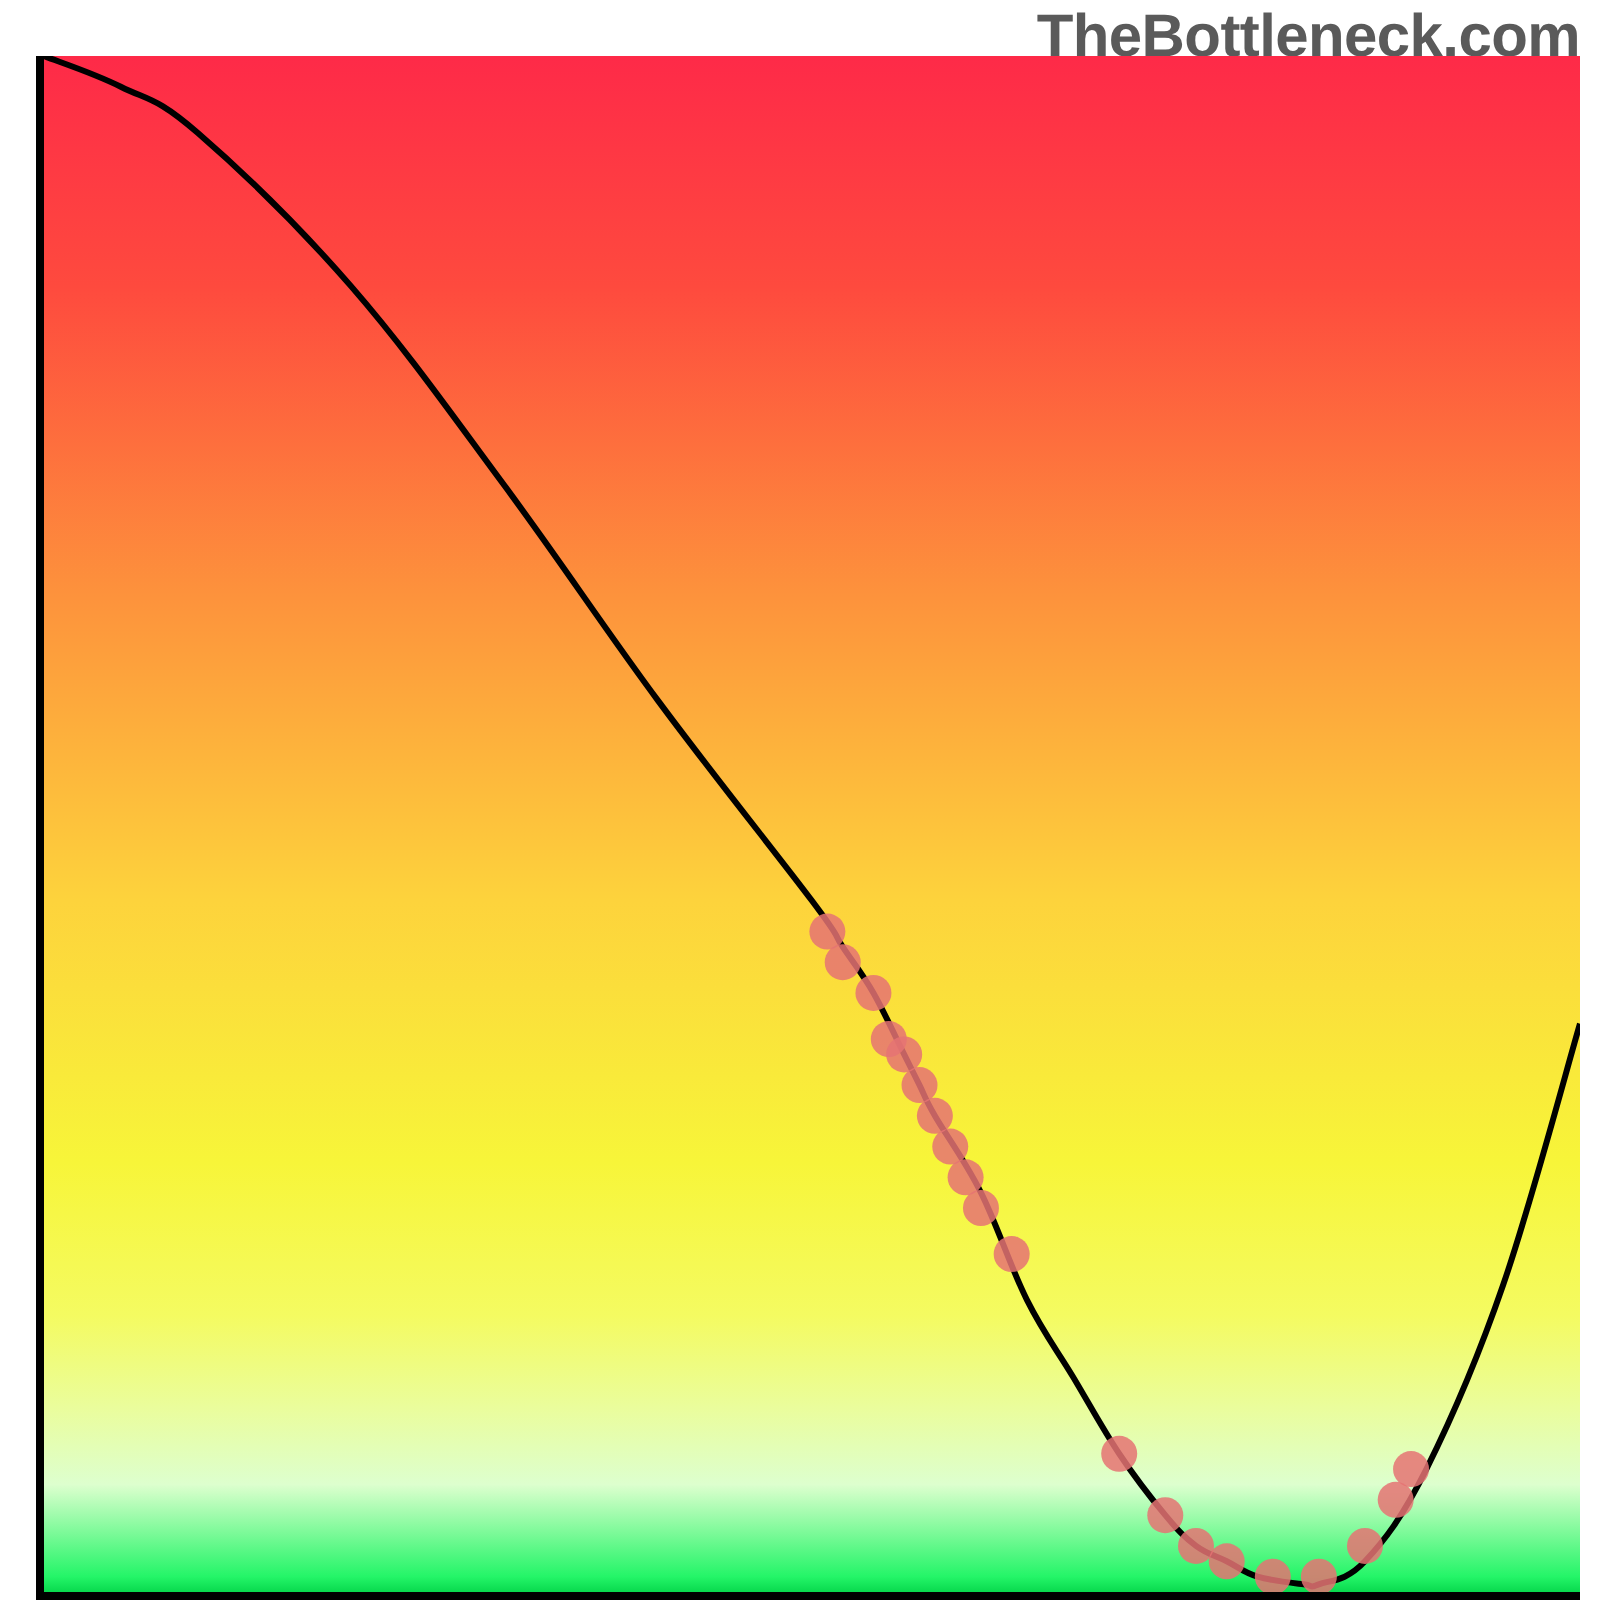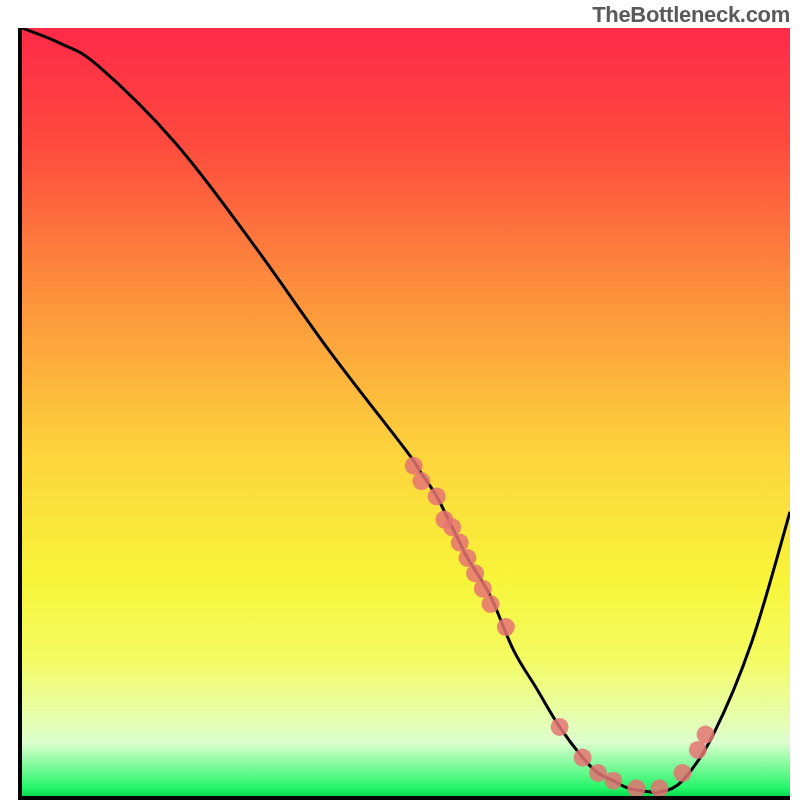--- a/index.html
+++ b/index.html
@@ -12,21 +12,21 @@
   .frame {
     position: relative;
     width: 800px;
     height: 800px;
   }
   .watermark {
     position: absolute;
     top: 2px;
     right: 10px;
     font-family: Arial, Helvetica, sans-serif;
-    font-size: 22px;
+    font-size: 30px;
     font-weight: 600;
     color: #5a5a5a;
     letter-spacing: -0.3px;
     margin-left: 18px;
   }
   .plot-area {
     position: absolute;
     left: 18px;
     top: 28px;
     width: 768px;

